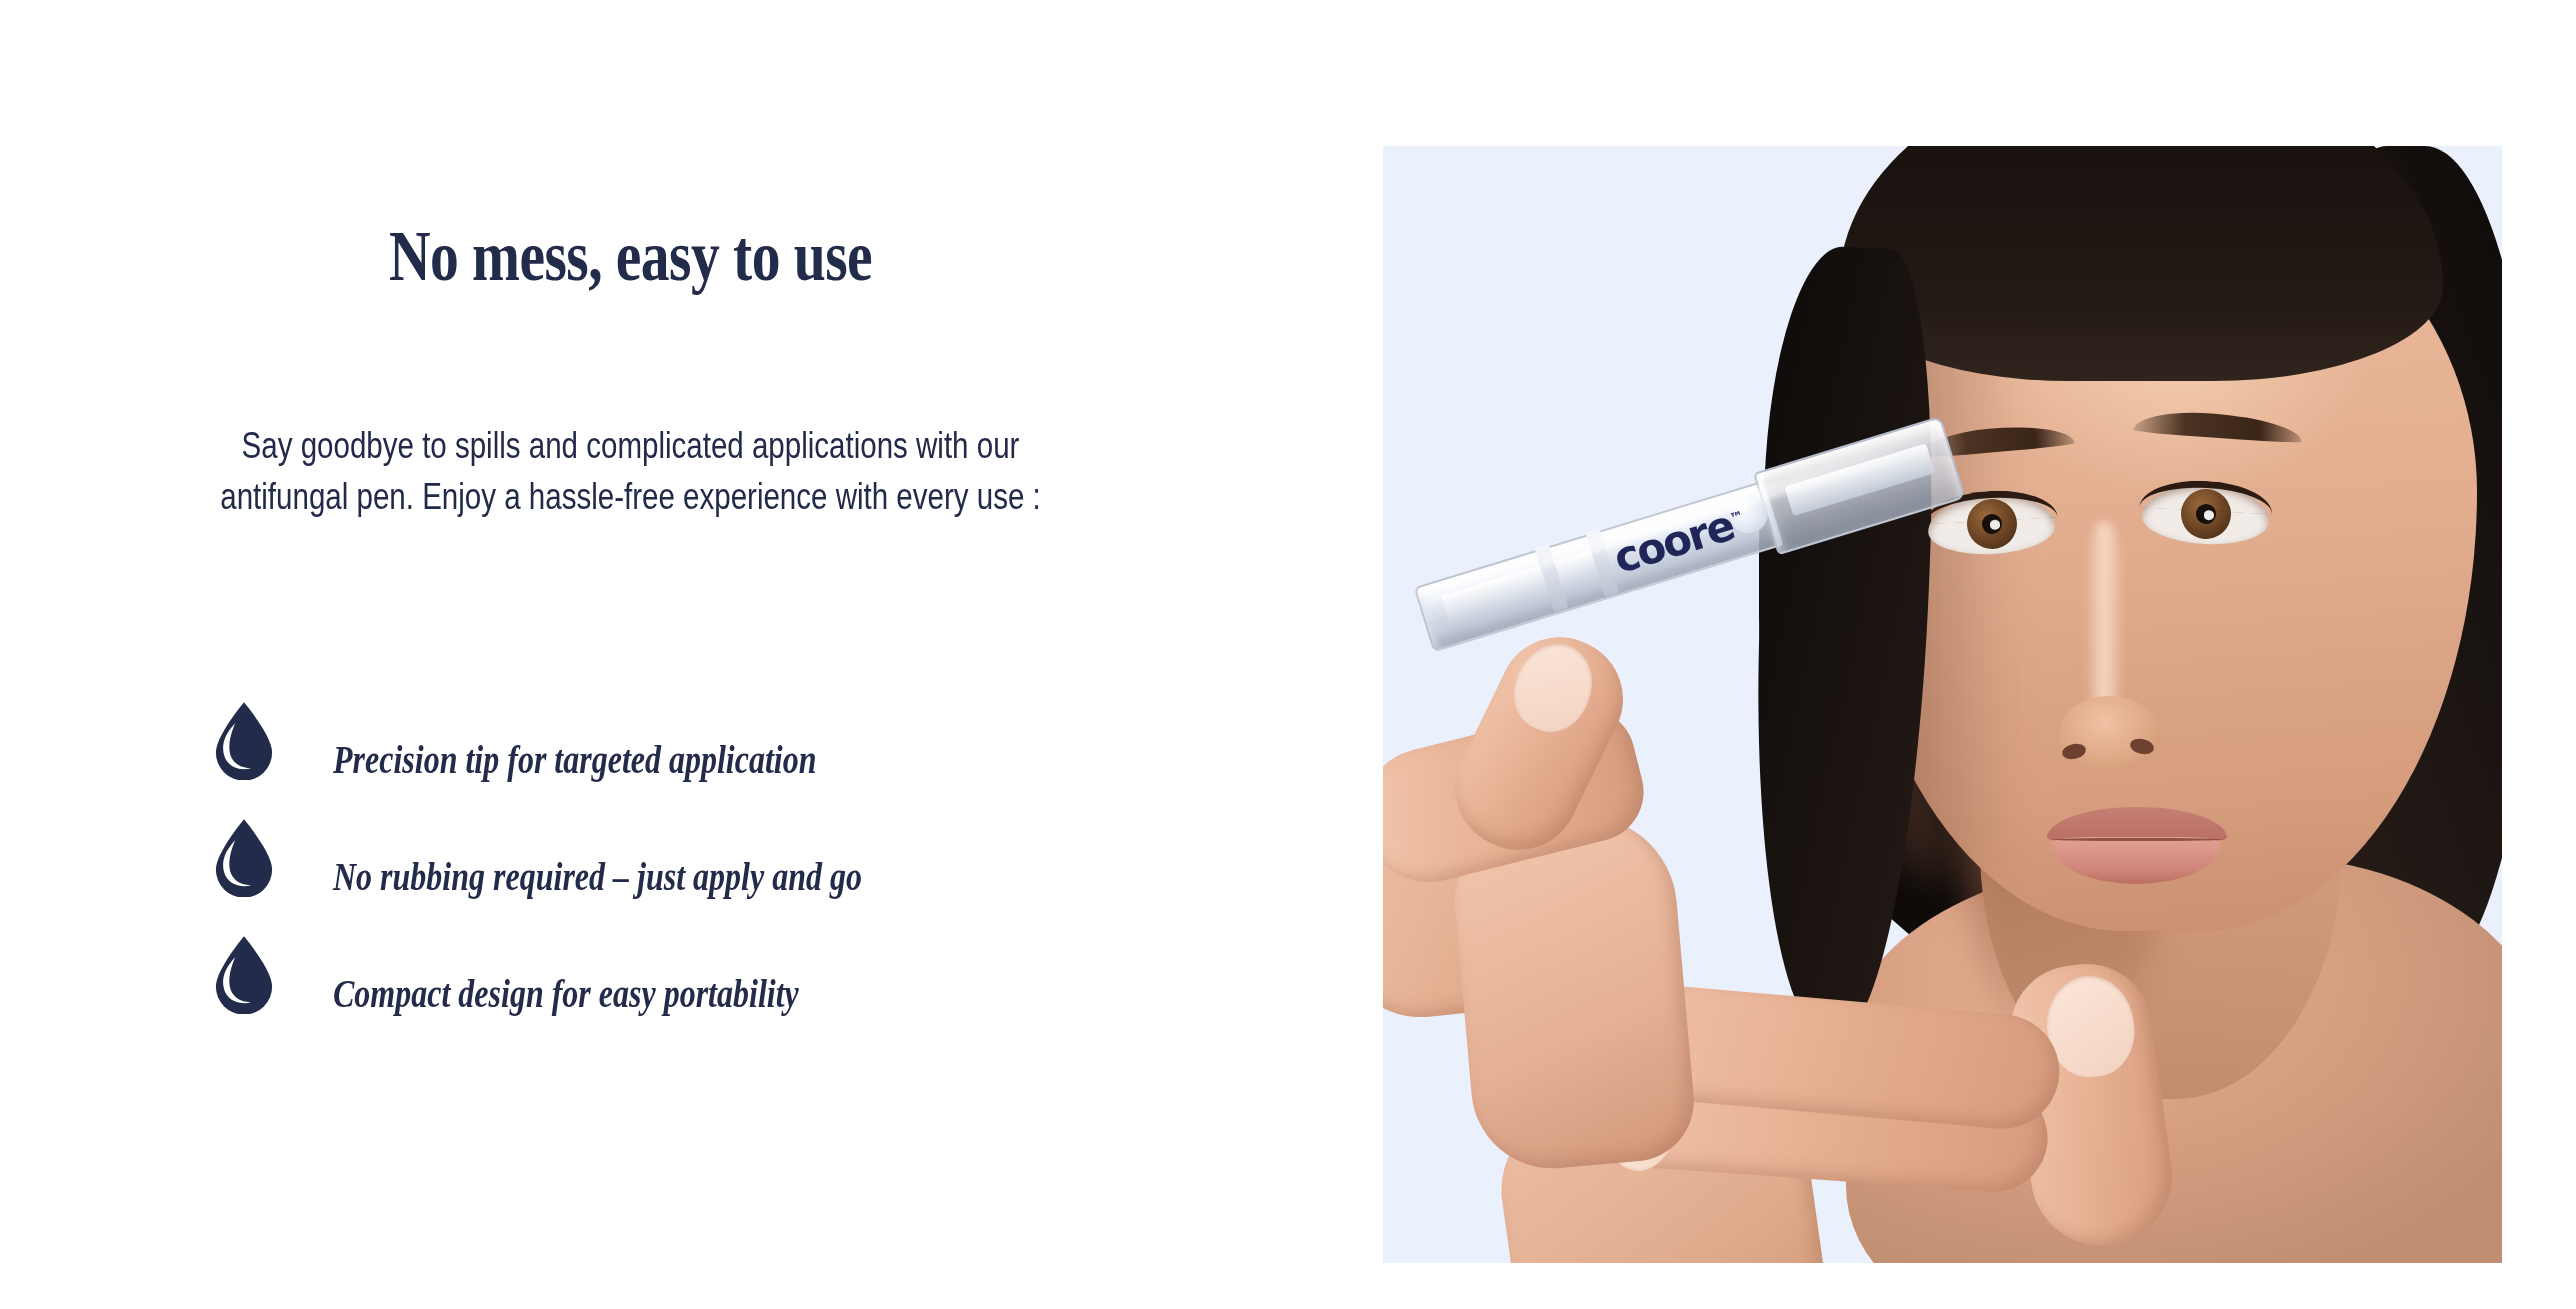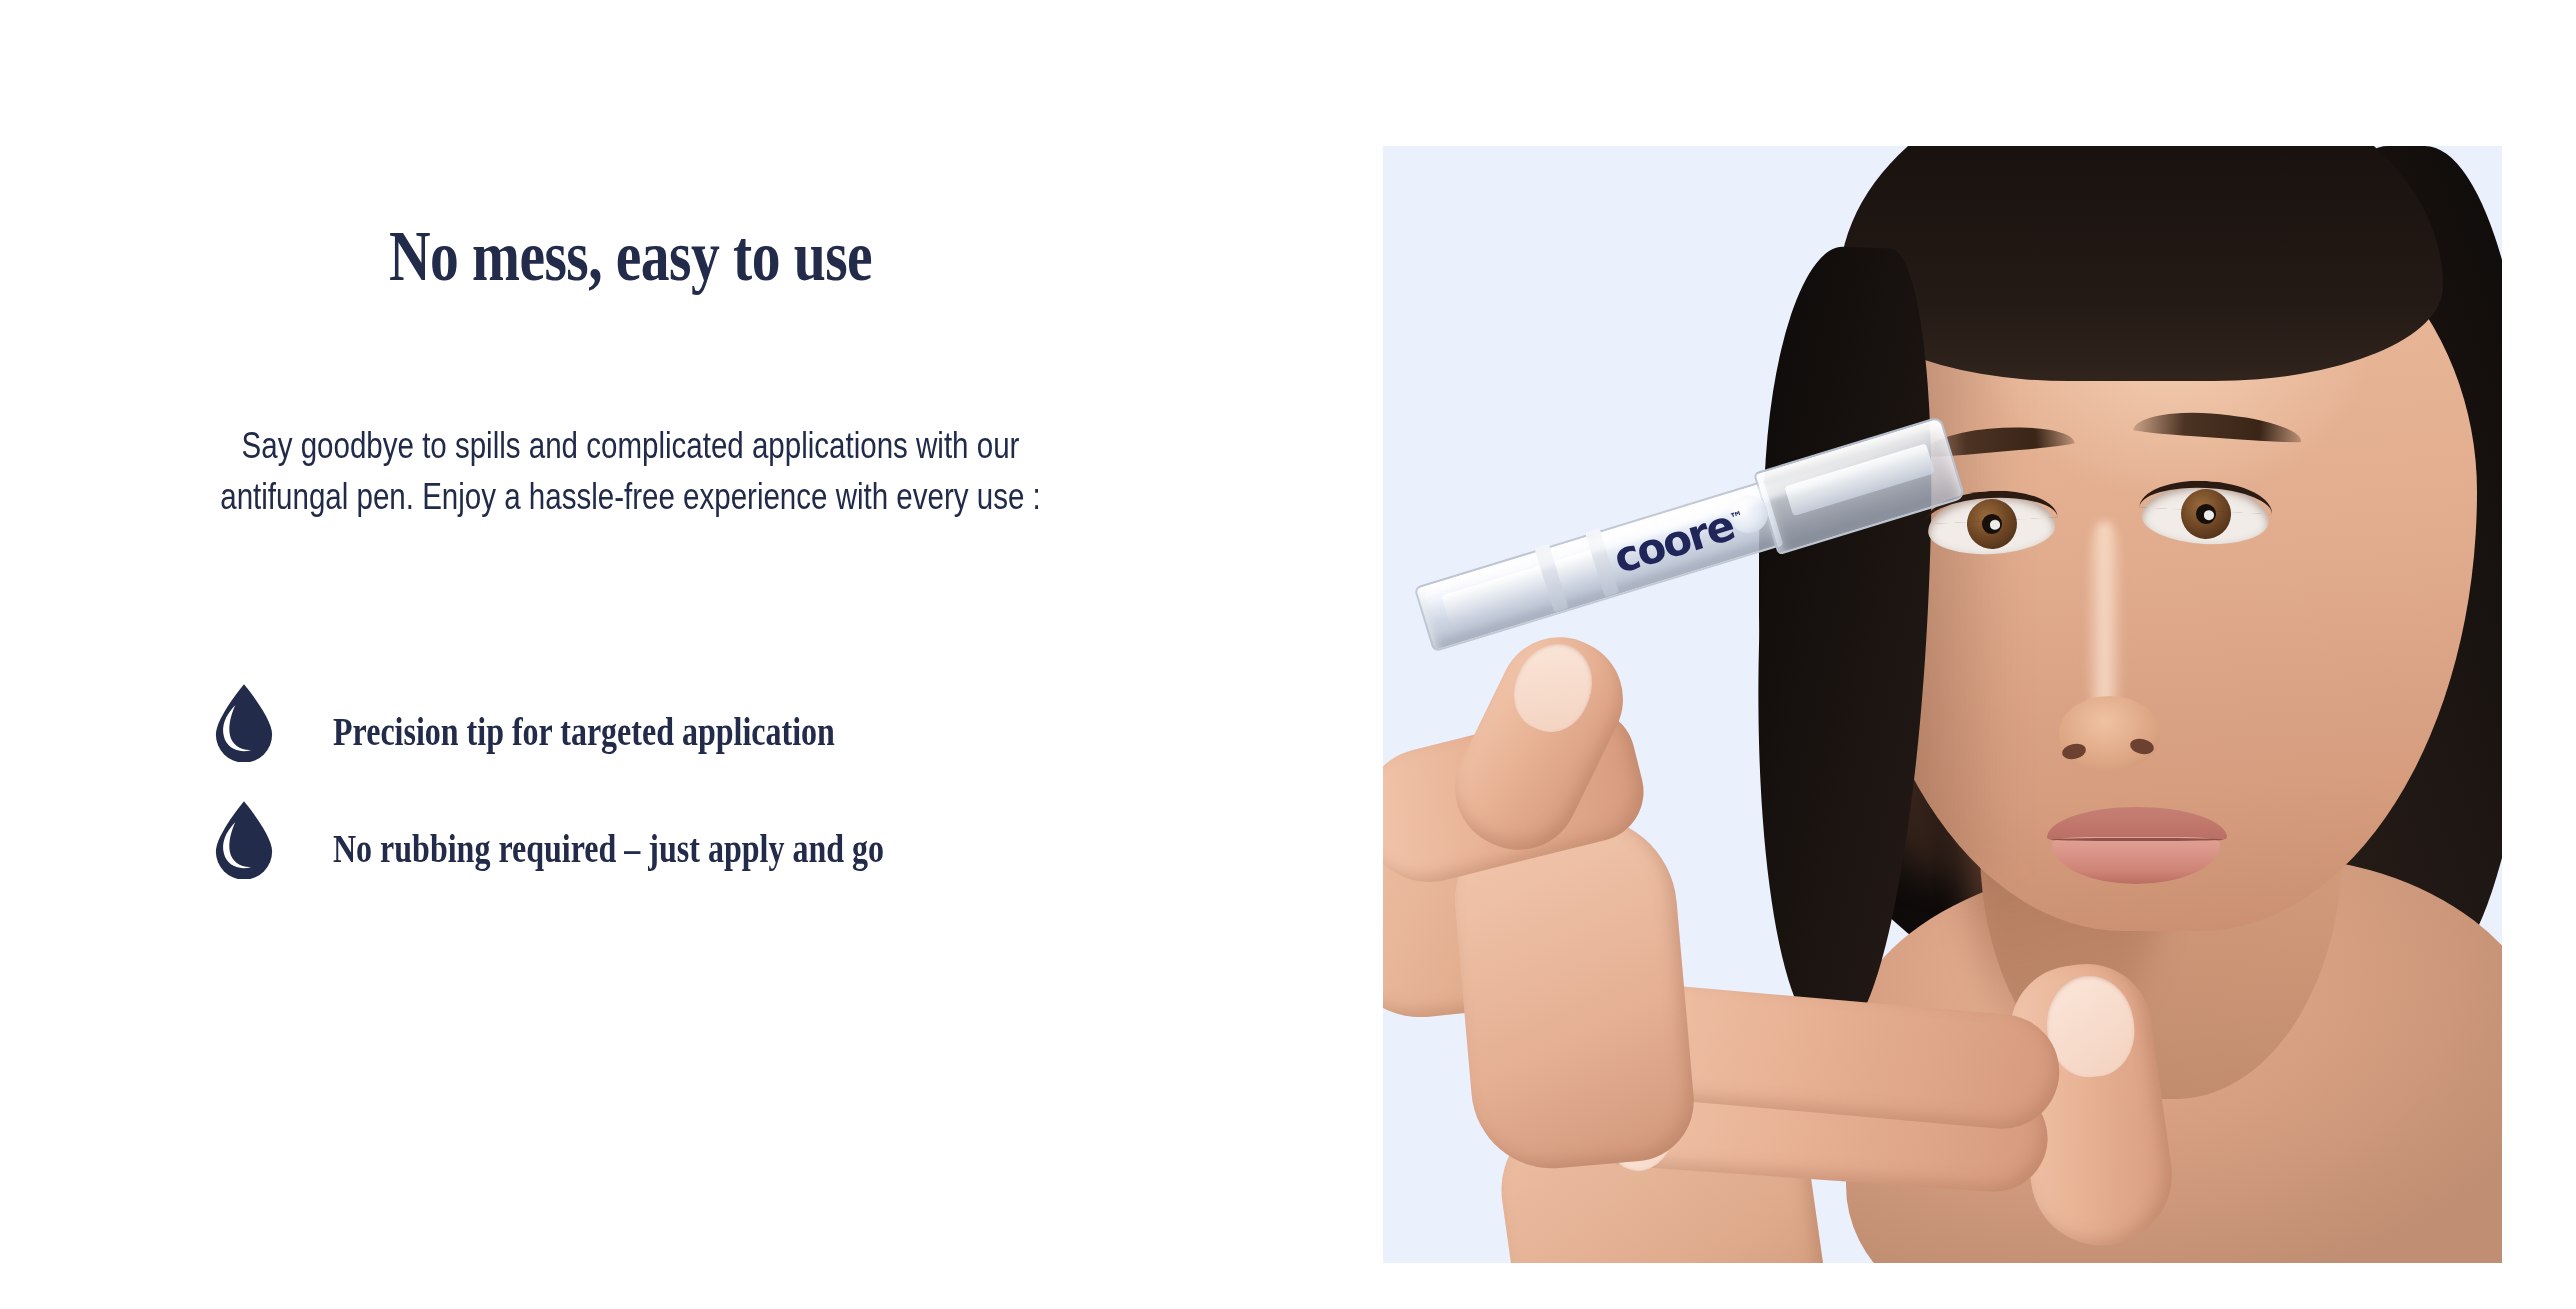--- a/index.html
+++ b/index.html
@@ -64,21 +64,22 @@
     width: 1006px;
     margin: 0;
     padding: 0;
     list-style: none;
   }
 
   .benefit-item {
     position: relative;
     height: 117px;
     display: flex;
-    align-items: center;
+    align-items: flex-end;
+    font-style: italic;
   }
 
   .drop-icon {
     position: relative;
     flex: 0 0 auto;
     width: 62px;
     height: 79px;
     margin-top: 1.3px;
   }
   .drop-icon svg {
@@ -544,20 +545,29 @@
       <span class="drop-icon">
         <svg viewBox="0 0 92 118" xmlns="http://www.w3.org/2000/svg" aria-hidden="true">
           <path d="M46 2 C46 2 88 52 88 77 A42 42 0 0 1 4 77 C4 52 46 2 46 2 Z" fill="#222b49"></path>
           <path d="M33 33 C18 49 12 64 16 80 C20 97 38 106 57 100 C41 101 28 92 25 78 C22 63 27 47 33 33 Z" fill="#ffffff"></path>
         </svg>
       </span>
       <span class="benefit-label">No rubbing required – just apply and go</span>
     </li>
 
 
+    <li class="benefit-item">
+      <span class="drop-icon">
+        <svg viewBox="0 0 92 118" xmlns="http://www.w3.org/2000/svg" aria-hidden="true">
+          <path d="M46 2 C46 2 88 52 88 77 A42 42 0 0 1 4 77 C4 52 46 2 46 2 Z" fill="#222b49"></path>
+          <path d="M33 33 C18 49 12 64 16 80 C20 97 38 106 57 100 C41 101 28 92 25 78 C22 63 27 47 33 33 Z" fill="#ffffff"></path>
+        </svg>
+      </span>
+      <span class="benefit-label">Compact design for easy portability</span>
+    </li>
 
   </ul>
 </section>
 
 <section class="photo-panel">
   <div class="photo-stage">
 
     <div class="hair-back"></div>
     <div class="hair-right-strand"></div>
 

